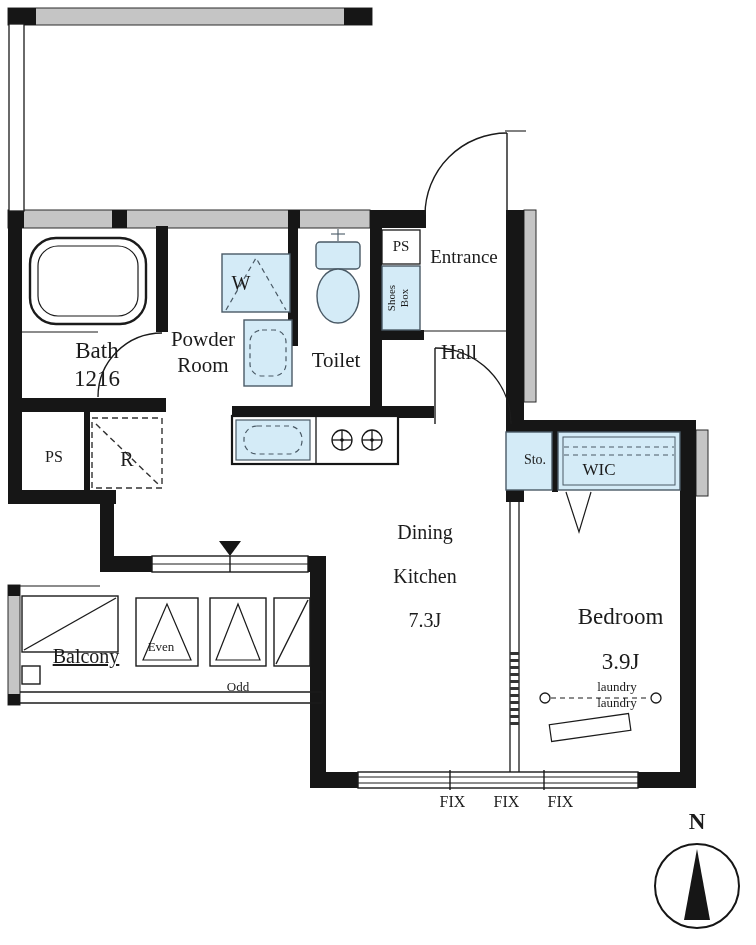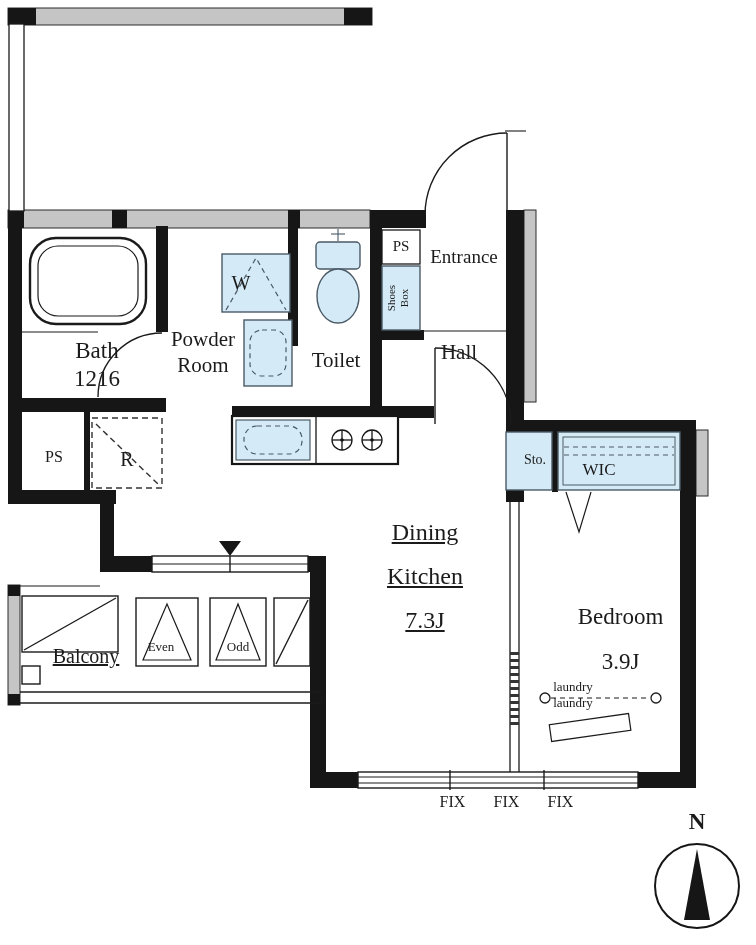--- a/index.html
+++ b/index.html
@@ -212,41 +212,41 @@
   <div class="lbl" style="left:424px;top:340px;width:70px;font-size:21px;">Hall</div>
 
   <div class="lbl" style="left:30px;top:448px;width:48px;font-size:16px;">PS</div>
 
   <div class="lbl" style="left:110px;top:448px;width:34px;font-size:20px;">R</div>
 
   <div class="lbl" style="left:506px;top:452px;width:58px;font-size:14px;">Sto.</div>
 
   <div class="lbl" style="left:568px;top:460px;width:62px;font-size:17px;">WIC</div>
 
-  <div class="lbl" style="left:352px;top:510px;width:146px;font-size:24px;line-height:44px;text-decoration:underline;">
+  <div class="lbl" style="left:352px;top:510px;width:146px;font-size:20px;line-height:44px;">
     <div>Dining</div>
     <div>Kitchen</div>
     <div>7.3J</div>
   </div>
 
   <div class="lbl" style="left:548px;top:594px;width:145px;font-size:23px;line-height:45px;">
     <div>Bedroom</div>
     <div>3.9J</div>
   </div>
 
-  <div class="lbl" style="left:536px;top:679px;width:74px;font-size:13px;line-height:16px;">
+  <div class="lbl" style="left:580px;top:679px;width:74px;font-size:13px;line-height:16px;">
     <div>laundry</div>
     <div>laundry</div>
   </div>
 
   <div class="lbl" style="left:36px;top:645px;width:100px;font-size:20px;text-decoration:underline;">Balcony</div>
 
   <div class="lbl" style="left:136px;top:640px;width:50px;font-size:13px;">Even</div>
 
-  <div class="lbl" style="left:214px;top:640px;width:48px;font-size:13px;">Odd</div>
+  <div class="lbl" style="left:214px;top:680px;width:48px;font-size:13px;">Odd</div>
 
   <div class="lbl" style="left:430px;top:793px;width:45px;font-size:16px;">FIX</div>
   <div class="lbl" style="left:484px;top:793px;width:45px;font-size:16px;">FIX</div>
   <div class="lbl" style="left:538px;top:793px;width:45px;font-size:16px;">FIX</div>
 
   <div class="lbl bold" style="left:682px;top:809px;width:30px;font-size:23px;">N</div>
 
 </div>
 
 </body></html>

